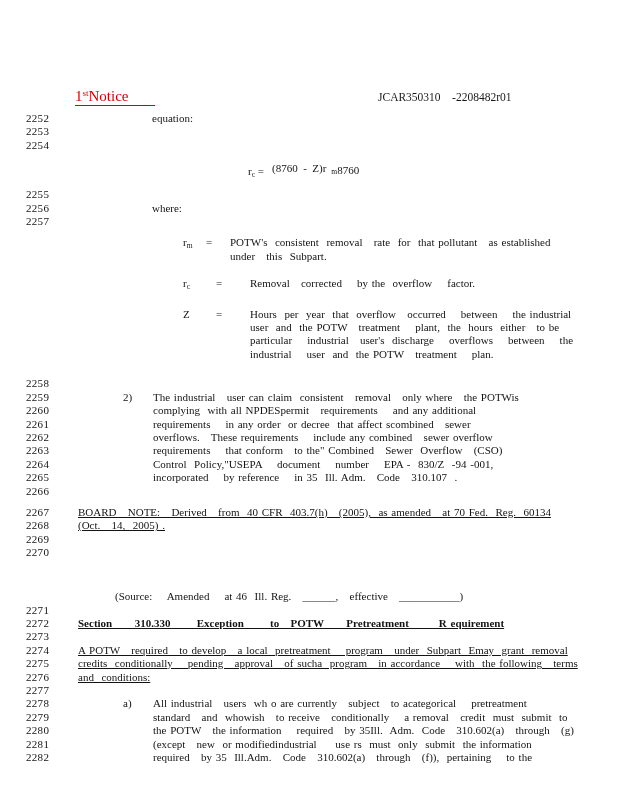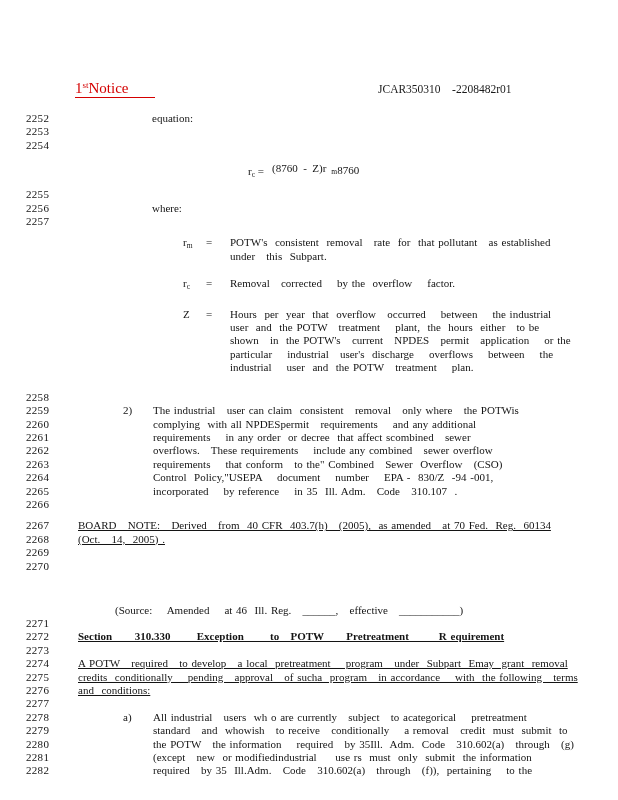--- a/index.html
+++ b/index.html
@@ -5,21 +5,21 @@
   html,body{margin:0;padding:0;background:#ffffff;}
   .page{
     position:relative;
     width:618px;height:800px;
     background:#ffffff;
     font-family:"Liberation Serif", serif;
     color:#141414;
     overflow:hidden;
   }
   
-  .hdr{position:absolute;top:80px;left:0;width:100%;height:24px;}
+  .hdr{position:absolute;top:88px;left:0;width:100%;height:24px;}
   .notice{
     position:absolute;left:75px;top:0;
     font-size:15px;
     color:#d40000;
     border-bottom:1.5px solid #d40000;
     padding-right:26px;
     white-space:pre;
   }
   .notice .sup{font-size:9px;vertical-align:5px;}
   .docid{
@@ -44,21 +44,21 @@
   .frac{display:inline-flex;flex-direction:row;align-items:center;}
   .frac .nume,.frac .deno{white-space:pre;}
   sub.s{font-size:7.5px;vertical-align:-2px;}
   sub.sgap{font-size:7.5px;vertical-align:-2px;margin-left:5px;}
   
   .def{display:flex;margin-left:52px;padding-left:105px;font-size:11px;line-height:13.4px;}
   .def .sym{flex:0 0 23px;white-space:pre;}
   .def .eq{flex:0 0 24px;}
   .def .dl{white-space:pre;word-spacing:1px;}
   .gap8{margin-top:8px;}
-  .gap14{margin-top:14px;}
+  .gap14{margin-top:14px;gap:10px;}
   .gap16{margin-top:16px;}
 </style>
 </head>
 <body>
 
 <div class="page">
 
   <div class="hdr">
     <span class="notice"><span>1</span><span class="sup">st</span><span>Notice</span></span>
     <span class="docid">JCAR350310    -2208482r01</span>
@@ -106,21 +106,20 @@
         <span>
           <div class="dl">Removal   corrected    by the  overflow    factor.</div>
         </span>
       </div>
       <div class="def gap14">
         <span class="sym">Z</span>
         <span class="eq">=</span>
         <span>
           <div class="dl">Hours  per  year  that  overflow   occurred    between    the industrial</div>
           <div class="dl">user  and  the POTW   treatment    plant,  the  hours  either   to be</div>
-          <div class="dl">shown   in  the POTW's   current   NPDES   permit   application    or the</div>
           <div class="dl">particular    industrial   user's  discharge    overflows    between    the</div>
           <div class="dl">industrial    user  and  the POTW   treatment    plan.</div>
         </span>
       </div>
       <div class="row  gap16">
         <span class="num">2258</span>
       </div>
       <div class="row hang-row">
         <span class="num">2259</span>
         <span class="hang">

